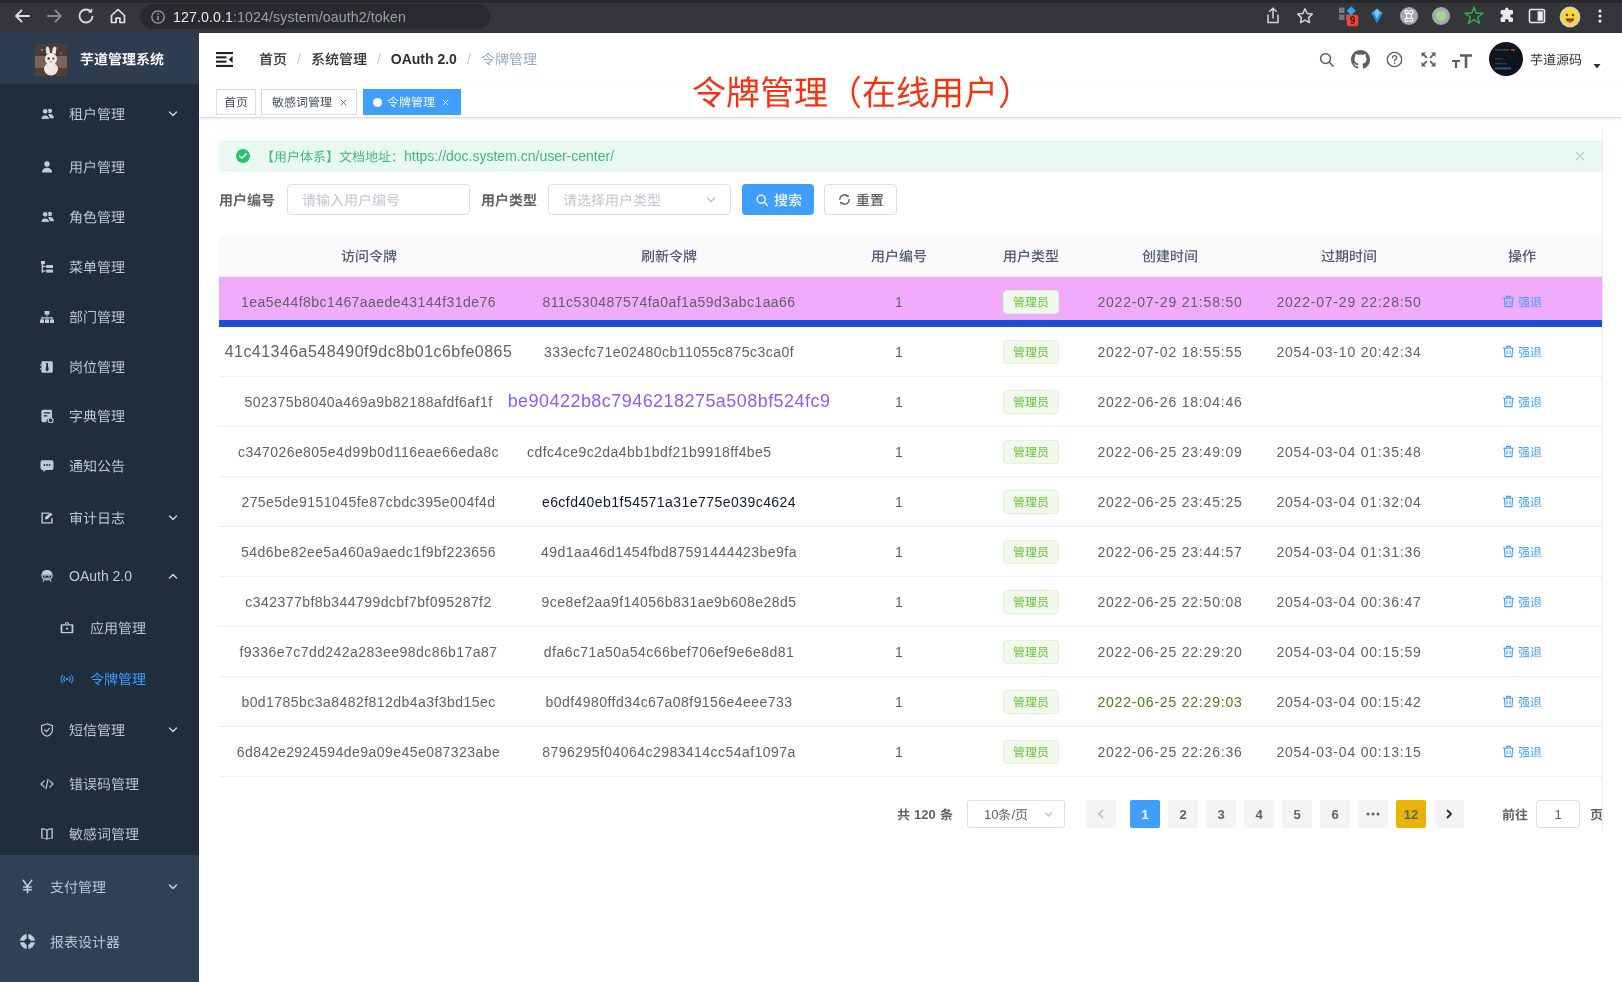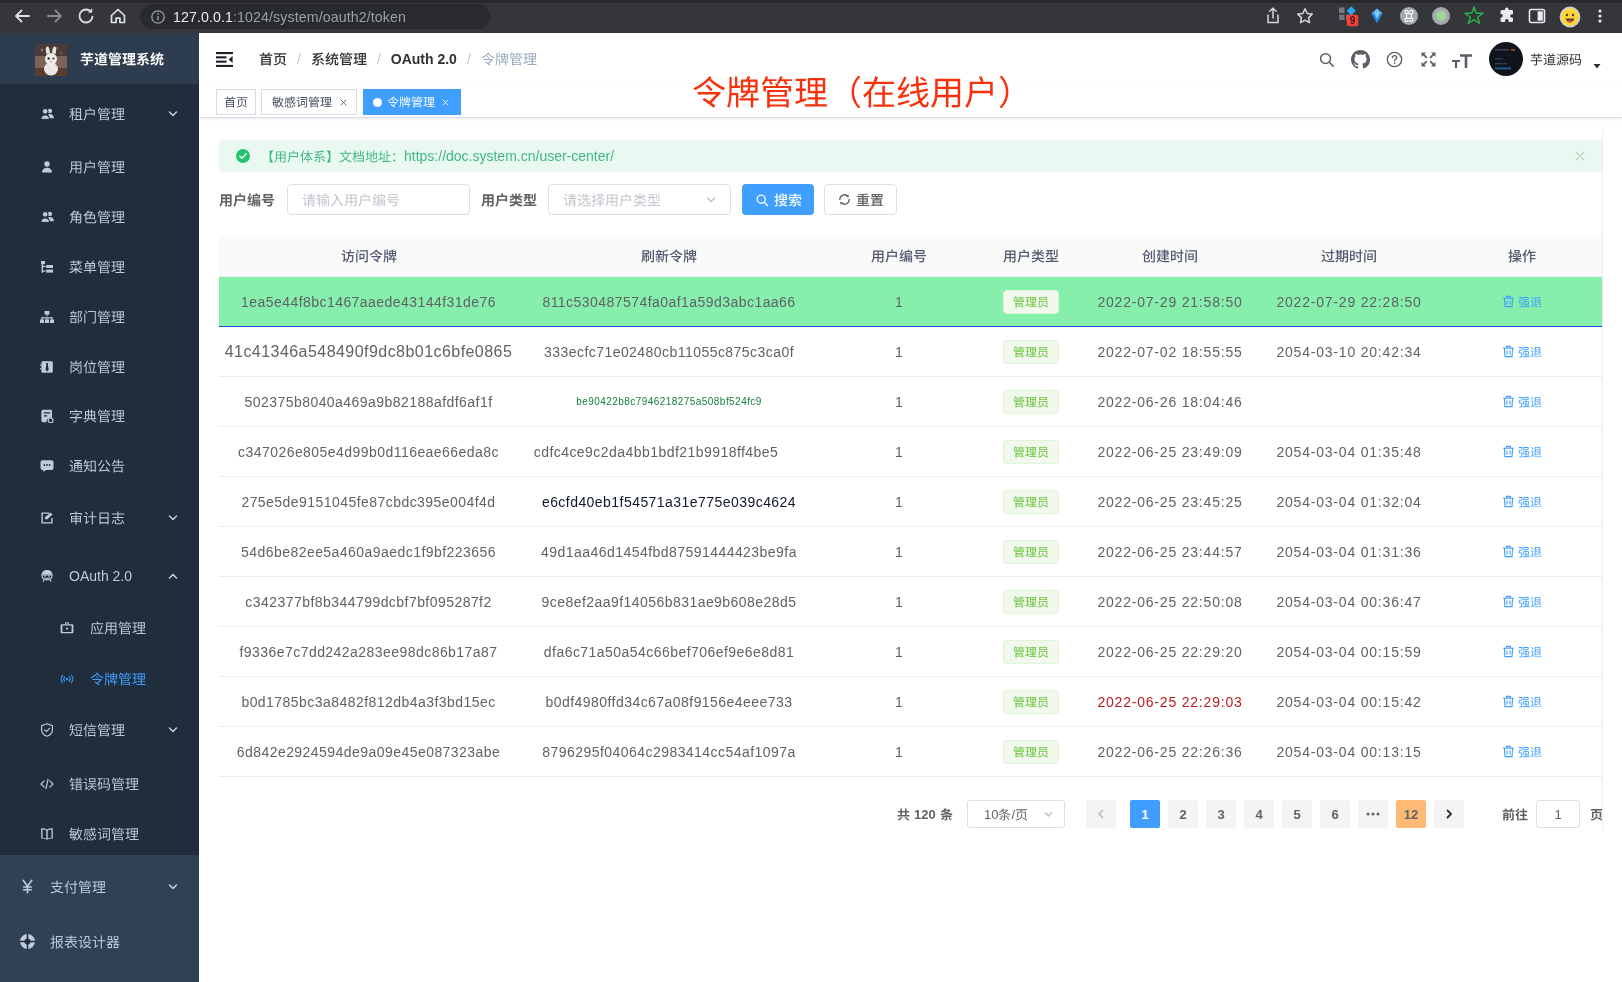--- a/index.html
+++ b/index.html
@@ -961,21 +961,21 @@
       </div>
       <div class="abs flex" style="left:1223px;top:0;width:160px;height:40px;justify-content:center">
         <svg width="28.0" height="14" viewBox="0 0 2000 1000">
           <g transform="translate(0,880)" fill="#515a6e">
             <use href="#M64cd" x="0"></use>
             <use href="#M4f5c" x="1000"></use>
           </g>
         </svg>
       </div>
     </div>
-    <div style="position:relative;height:50px;border-bottom:1px solid #1d4ed8;background:#86efac">
+    <div style="position:relative;height:50px;border-bottom:7px solid #1d4ed8;background:#f0abfc">
       <div class="abs flex" style="left:0px;top:0;width:299px;height:49px;justify-content:center">
         <span class="lat" style="font-size:14px;letter-spacing:.45px;color:#606266">1ea5e44f8bc1467aaede43144f31de76</span>
       </div>
       <div class="abs flex" style="left:299px;top:0;width:302px;height:49px;justify-content:center">
         <span class="lat" style="font-size:14px;letter-spacing:.45px;color:#606266">811c530487574fa0af1a59d3abc1aa66</span>
       </div>
       <div class="abs flex" style="left:601px;top:0;width:158px;height:49px;justify-content:center">
         <span class="lat" style="font-size:14px;color:#606266">1</span>
       </div>
       <div class="abs flex" style="left:759px;top:0;width:106px;height:49px;justify-content:center">
@@ -1058,21 +1058,21 @@
             </g>
           </svg>
         </span>
       </div>
     </div>
     <div style="position:relative;height:50px;border-bottom:1px solid #ebeef5;background:#fff">
       <div class="abs flex" style="left:0px;top:0;width:299px;height:49px;justify-content:center">
         <span class="lat" style="font-size:14px;letter-spacing:.45px;color:#606266">502375b8040a469a9b82188afdf6af1f</span>
       </div>
       <div class="abs flex" style="left:299px;top:0;width:302px;height:49px;justify-content:center">
-        <span class="lat" style="font-size:10px;letter-spacing:.45px;color:#15803d">be90422b8c7946218275a508bf524fc9</span>
+        <span class="lat" style="font-size:18px;letter-spacing:.45px;color:#8b5cf6">be90422b8c7946218275a508bf524fc9</span>
       </div>
       <div class="abs flex" style="left:601px;top:0;width:158px;height:49px;justify-content:center">
         <span class="lat" style="font-size:14px;color:#606266">1</span>
       </div>
       <div class="abs flex" style="left:759px;top:0;width:106px;height:49px;justify-content:center">
         <span class="flex" style="width:56px;height:24px;background:#f0f9eb;border:1px solid #e1f3d8;border-radius:4px;justify-content:center">
           <svg width="36.0" height="12" viewBox="0 0 3000 1000">
             <g transform="translate(0,880)" fill="#67c23a">
               <use href="#R7ba1" x="0"></use>
               <use href="#R7406" x="1000"></use>
@@ -1100,21 +1100,21 @@
               <use href="#R9000" x="1000"></use>
             </g>
           </svg>
         </span>
       </div>
     </div>
     <div style="position:relative;height:50px;border-bottom:1px solid #ebeef5;background:#fff">
       <div class="abs flex" style="left:0px;top:0;width:299px;height:49px;justify-content:center">
         <span class="lat" style="font-size:14px;letter-spacing:.45px;color:#606266">c347026e805e4d99b0d116eae66eda8c</span>
       </div>
-      <div class="abs flex" style="left:286px;top:0;width:302px;height:49px;justify-content:center">
+      <div class="abs flex" style="left:308px;top:0;width:302px;height:49px;">
         <span class="lat" style="font-size:14px;letter-spacing:.45px;color:#606266">cdfc4ce9c2da4bb1bdf21b9918ff4be5</span>
       </div>
       <div class="abs flex" style="left:601px;top:0;width:158px;height:49px;justify-content:center">
         <span class="lat" style="font-size:14px;color:#606266">1</span>
       </div>
       <div class="abs flex" style="left:759px;top:0;width:106px;height:49px;justify-content:center">
         <span class="flex" style="width:56px;height:24px;background:#f0f9eb;border:1px solid #e1f3d8;border-radius:4px;justify-content:center">
           <svg width="36.0" height="12" viewBox="0 0 3000 1000">
             <g transform="translate(0,880)" fill="#67c23a">
               <use href="#R7ba1" x="0"></use>
@@ -1348,21 +1348,21 @@
           <svg width="36.0" height="12" viewBox="0 0 3000 1000">
             <g transform="translate(0,880)" fill="#67c23a">
               <use href="#R7ba1" x="0"></use>
               <use href="#R7406" x="1000"></use>
               <use href="#R5458" x="2000"></use>
             </g>
           </svg>
         </span>
       </div>
       <div class="abs flex" style="left:865px;top:0;width:172px;height:49px;justify-content:center">
-        <span class="lat" style="font-size:14px;letter-spacing:.8px;color:#b91c1c">2022-06-25 22:29:03</span>
+        <span class="lat" style="font-size:14px;letter-spacing:.8px;color:#4d7c0f">2022-06-25 22:29:03</span>
       </div>
       <div class="abs flex" style="left:1037px;top:0;width:186px;height:49px;justify-content:center">
         <span class="lat" style="font-size:14px;letter-spacing:.8px;color:#606266">2054-03-04 00:15:42</span>
       </div>
       <div class="abs flex" style="left:1223px;top:0;width:160px;height:49px;justify-content:center">
         <svg width="13" height="13" viewBox="0 0 13 13">
           <g fill="none" stroke="#409eff" stroke-width="1.1">
 <path d="M1.2 3.2h10.6"></path>
             <path d="M4.6 3V1.4h3.8V3"></path>
             <path d="M2.4 3.4l.6 8.2h7l.6-8.2"></path>
@@ -1467,21 +1467,21 @@
 <div class="abs flex lat" style="left:1320px;top:800px;width:30px;height:28px;background:#f4f4f5;color:#606266;border-radius:2px;justify-content:center;font-size:13px;font-weight:700">6</div>
 <div class="abs flex" style="left:1358px;top:800px;width:30px;height:28px;background:#f4f4f5;border-radius:2px;justify-content:center">
     <svg width="14" height="4" viewBox="0 0 14 4">
       <g fill="#606266">
         <circle cx="2" cy="2" r="1.5"></circle>
         <circle cx="7" cy="2" r="1.5"></circle>
         <circle cx="12" cy="2" r="1.5"></circle>
       </g>
     </svg>
   </div>
-<div class="abs flex lat" style="left:1396px;top:800px;width:30px;height:28px;background:#fdba74;color:#606266;border-radius:2px;justify-content:center;font-size:13px;font-weight:700">12</div>
+<div class="abs flex lat" style="left:1396px;top:800px;width:30px;height:28px;background:#eab308;color:#606266;border-radius:2px;justify-content:center;font-size:13px;font-weight:700">12</div>
 <div class="abs flex" style="left:1434px;top:800px;width:30px;height:28px;background:#f4f4f5;border-radius:2px;justify-content:center">
     <svg width="12" height="12" viewBox="0 0 12 12">
       <path d="M4.5 2.5L8 6 4.5 9.5" fill="none" stroke="#303133" stroke-width="1.8" stroke-linecap="round" stroke-linejoin="round"></path>
     </svg>
   </div>
 <div class="abs" style="left:1502px;top:807.5px">
     <svg width="26.0" height="13" viewBox="0 0 2000 1000">
       <g transform="translate(0,880)" fill="#606266">
         <use href="#B524d" x="0"></use>
         <use href="#B5f80" x="1000"></use>

